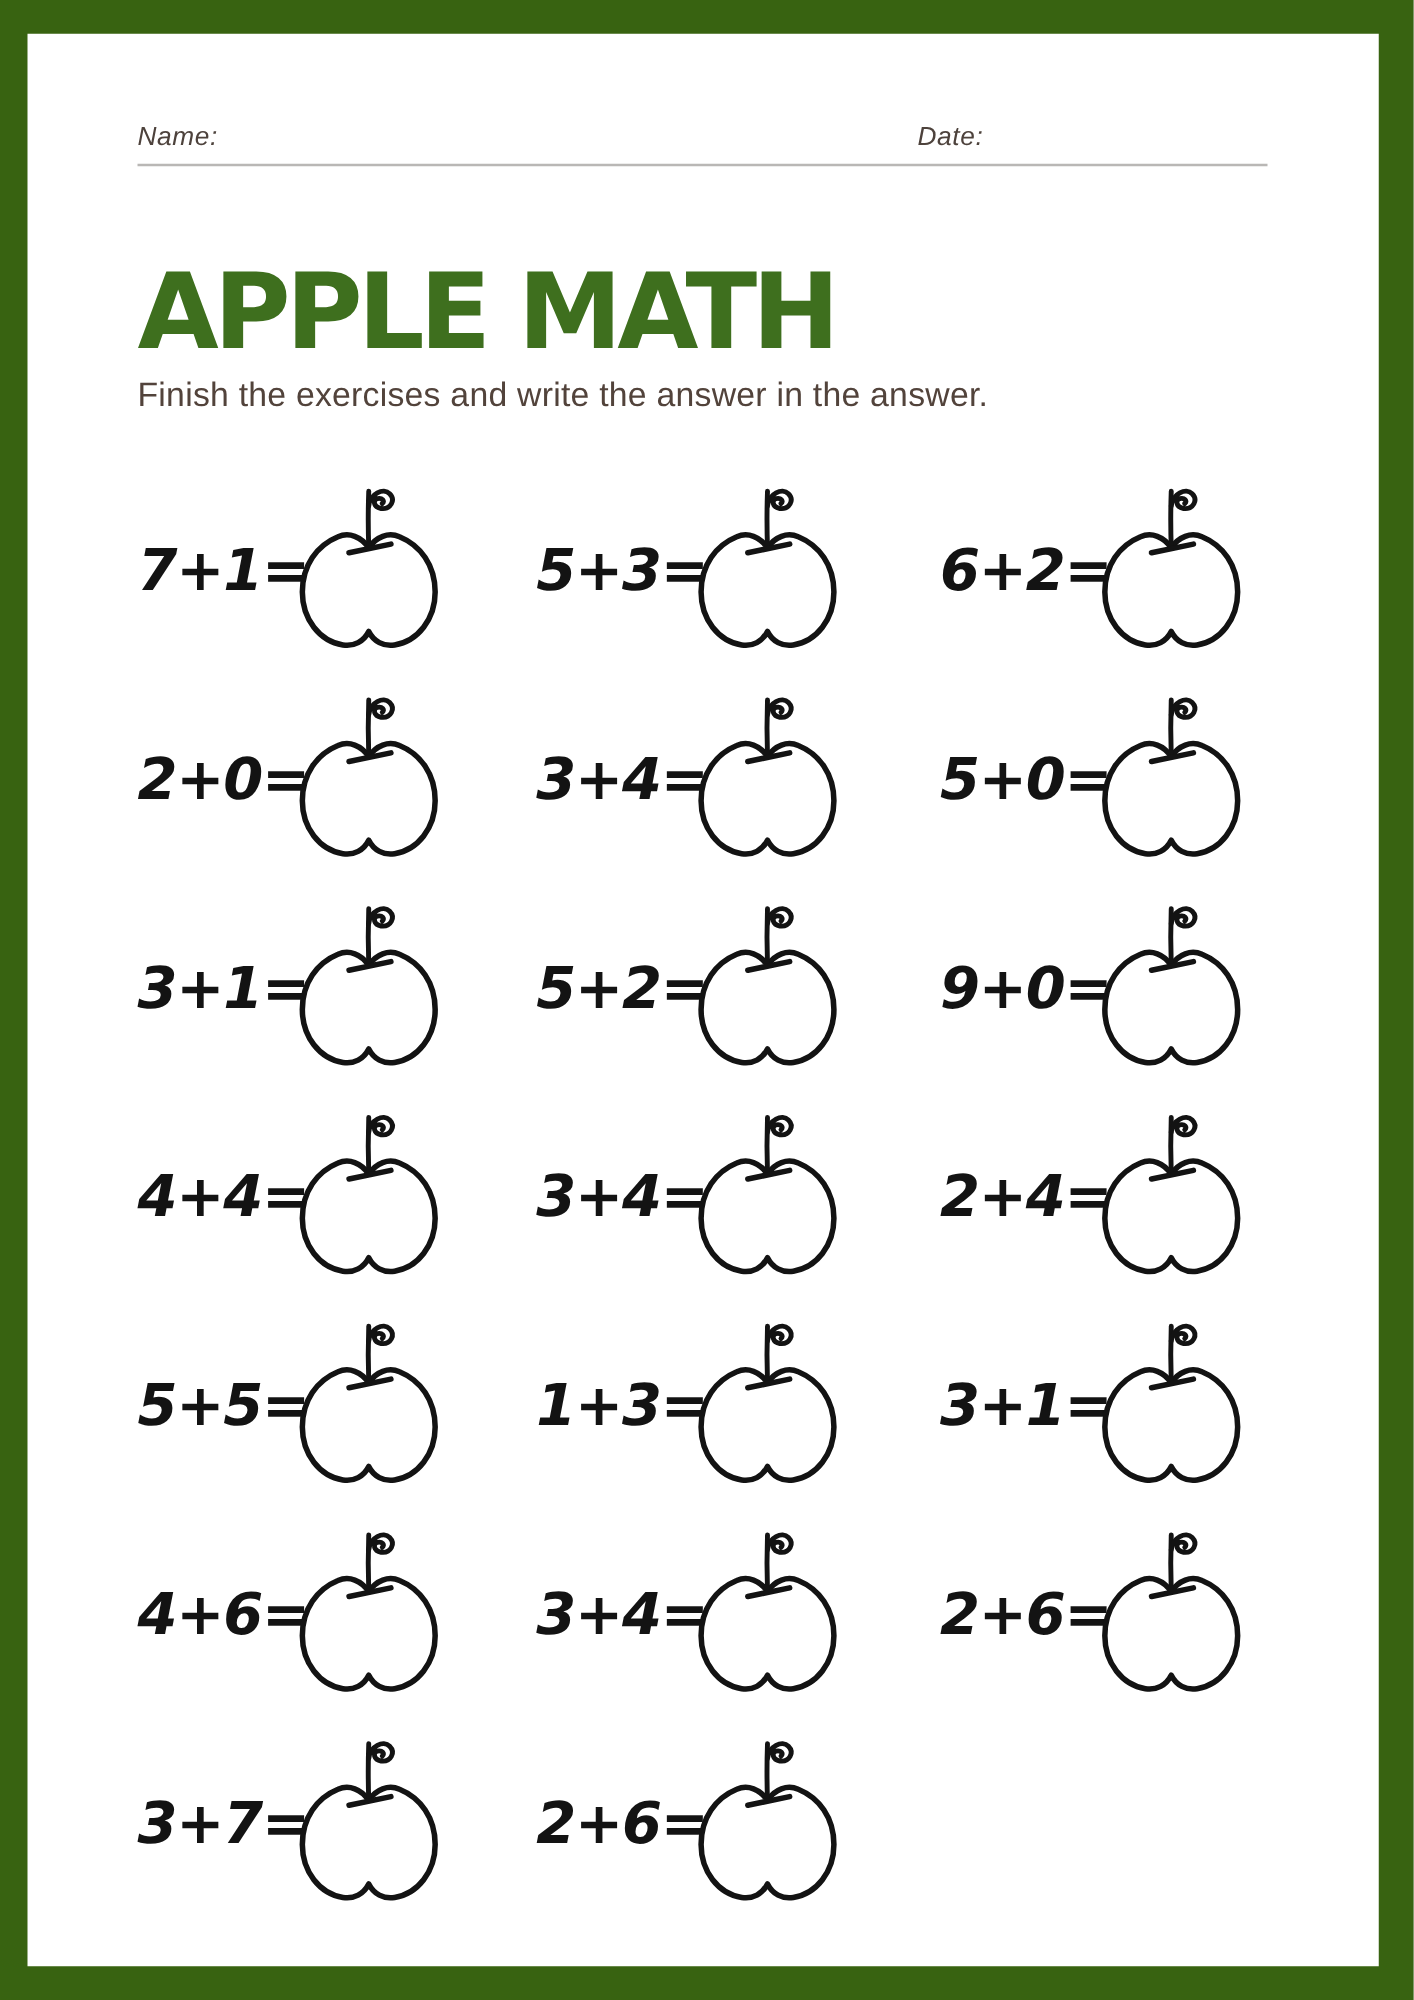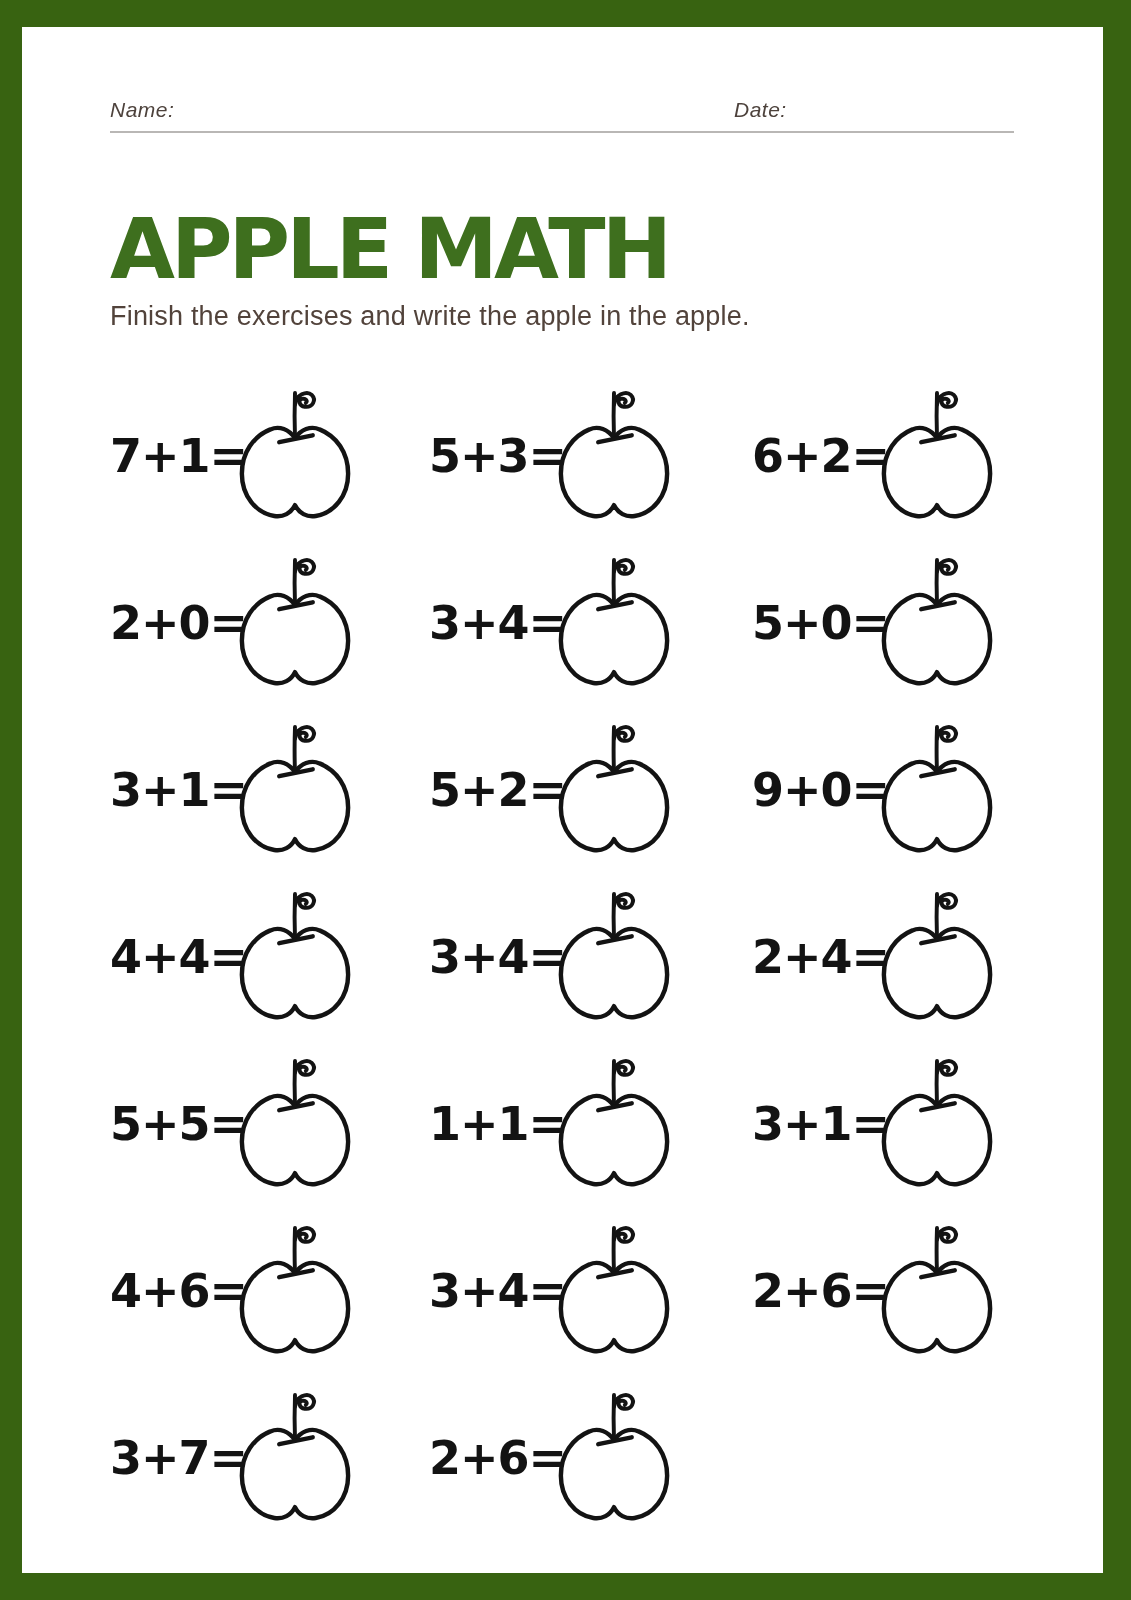--- a/index.html
+++ b/index.html
@@ -58,20 +58,21 @@
     color: #52433b;
     letter-spacing: 0.2px;
   }
 
   
   .grid {
     margin-top: 40px;
     display: grid;
     grid-template-columns: 319px 323px 1fr;
     grid-auto-rows: 167px;
+    font-style: italic;
   }
   .cell {
     display: flex;
     align-items: center;
   }
   .problem-label {
     width: 124px;
     font-size: 46px;
     font-weight: 700;
     color: #131313;
@@ -91,21 +92,21 @@
 
 <div class="page">
   <div class="sheet">
 
     <div class="header">
       <span class="field-label">Name:</span>
       <span class="field-label date-label">Date:</span>
     </div>
 
     <h1 class="title">APPLE MATH</h1>
-    <p class="subtitle">Finish the exercises and write the apple in the apple.</p>
+    <p class="subtitle">Finish the exercises and write the answer in the answer.</p>
 
     <div class="grid">
   <div class="cell">
     <span class="problem-label">7+1=</span>
     <svg class="apple" viewBox="0 0 124 140" fill="none" stroke="#131313" stroke-linecap="round" stroke-linejoin="round">
 
       <path fill="#ffffff" stroke-width="4.5" d="
         M62,54
         C56,45 46,41 37,45
         C20,52 8,68 8,90
@@ -395,21 +396,21 @@
 
       <path stroke-width="4" d="M62,54 C61.5,40 61.5,22 62,8"></path>
 
       <path stroke-width="4" d="M62,20 C63,10 74,5 79,10 C84,15 80,23 72,22 C66,21 65,15 69,14 C73,13 75,16 73,18"></path>
 
       <path stroke-width="4.5" d="M46,58 L80,51"></path>
     </svg>
   </div>
 
   <div class="cell">
-    <span class="problem-label">1+1=</span>
+    <span class="problem-label">1+3=</span>
     <svg class="apple" viewBox="0 0 124 140" fill="none" stroke="#131313" stroke-linecap="round" stroke-linejoin="round">
 
       <path fill="#ffffff" stroke-width="4.5" d="
         M62,54
         C56,45 46,41 37,45
         C20,52 8,68 8,90
         C8,112 22,130 41,133
         C50,134.5 58,130 62,122
         C66,130 74,134.5 83,133
         C102,130 116,112 116,90

